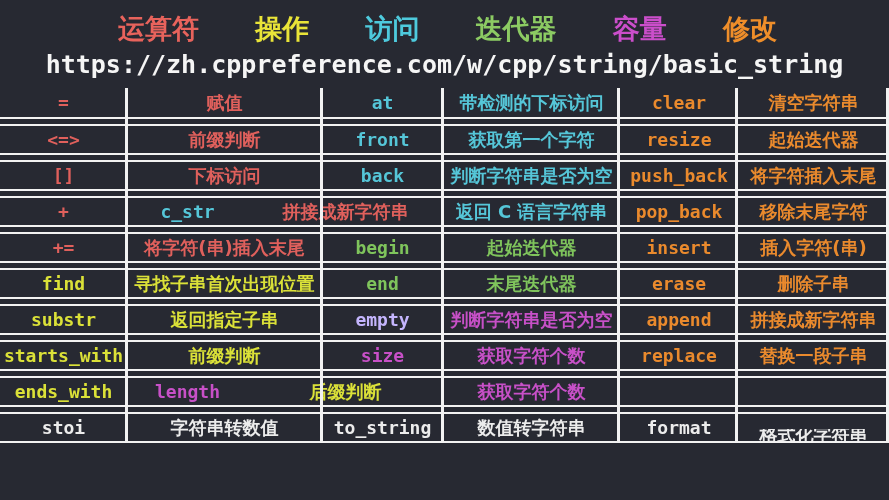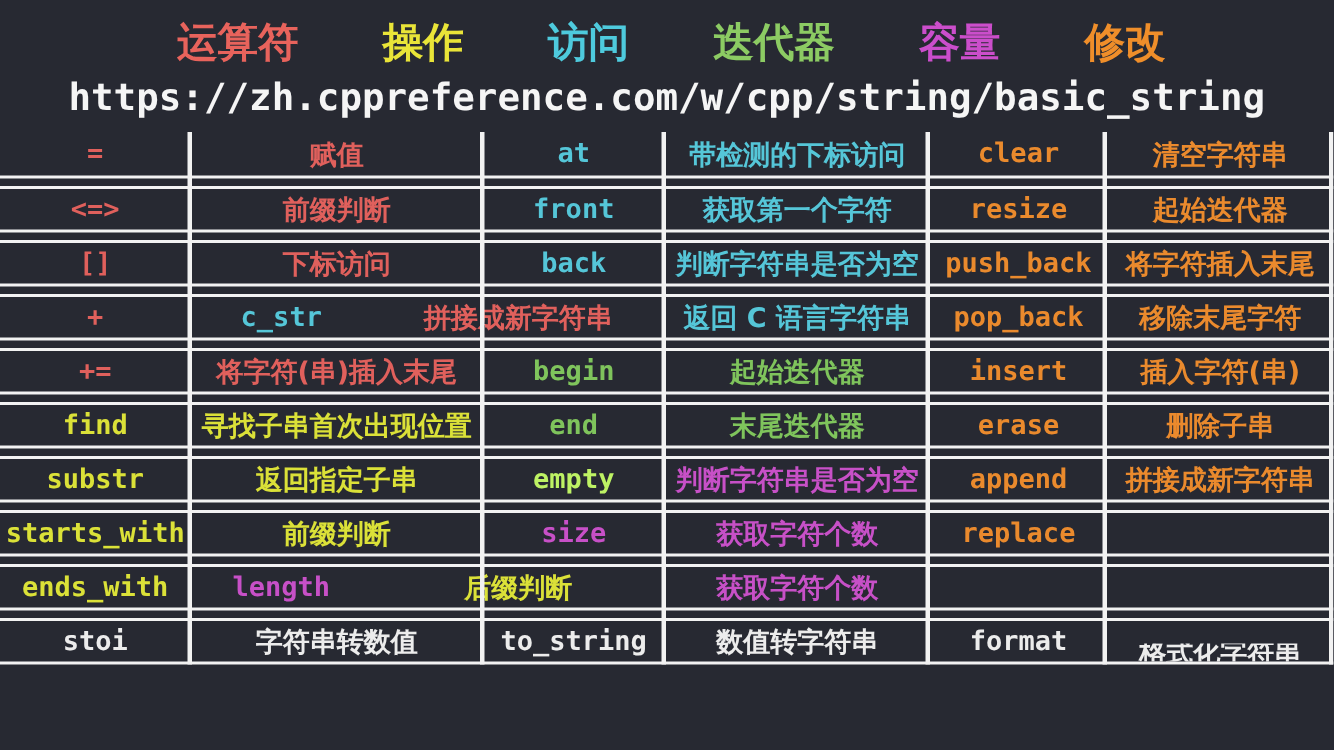--- a/index.html
+++ b/index.html
@@ -98,31 +98,32 @@
     <div class="cell code c0" style="color: rgb(219, 225, 56);">find</div>
     <div class="cell c1" style="color: rgb(219, 225, 56);">寻找子串首次出现位置</div>
     <div class="cell code c2" style="color: rgb(127, 196, 92);">end</div>
     <div class="cell c3" style="color: rgb(127, 196, 92);">末尾迭代器</div>
     <div class="cell code c4" style="color: rgb(234, 138, 45);">erase</div>
     <div class="cell c5" style="color: rgb(234, 138, 45);">删除子串</div>
   </div>
   <div class="row">
     <div class="cell code c0" style="color: rgb(219, 225, 56);">substr</div>
     <div class="cell c1" style="color: rgb(219, 225, 56);">返回指定子串</div>
-    <div class="cell code c2" style="color: #bef264; text-align: right;">empty</div>
+    <div class="cell code c2" style="color: #c4b5fd; text-align: right;">empty</div>
     <div class="cell c3" style="color: rgb(199, 80, 199);">判断字符串是否为空</div>
     <div class="cell code c4" style="color: rgb(234, 138, 45);">append</div>
     <div class="cell c5" style="color: rgb(234, 138, 45);">拼接成新字符串</div>
   </div>
   <div class="row">
     <div class="cell code c0" style="color: rgb(219, 225, 56);">starts_with</div>
     <div class="cell c1" style="color: rgb(219, 225, 56);">前缀判断</div>
     <div class="cell code c2" style="color: rgb(199, 80, 199);">size</div>
     <div class="cell c3" style="color: rgb(199, 80, 199);">获取字符个数</div>
     <div class="cell code c4" style="color: rgb(234, 138, 45);">replace</div>
+    <div class="cell c5" style="color: rgb(234, 138, 45);">替换一段子串</div>
   </div>
   <div class="row">
     <div class="cell code c0" style="color: rgb(219, 225, 56);">ends_with</div>
     <div class="cell code c2" style="color: rgb(199, 80, 199);">length</div>
     <div class="cell c1" style="color: rgb(219, 225, 56);">后缀判断</div>
     <div class="cell c3" style="color: rgb(199, 80, 199);">获取字符个数</div>
     <div class="cell code c4"></div>
     <div class="cell c5"></div>
   </div>
   <div class="row">

